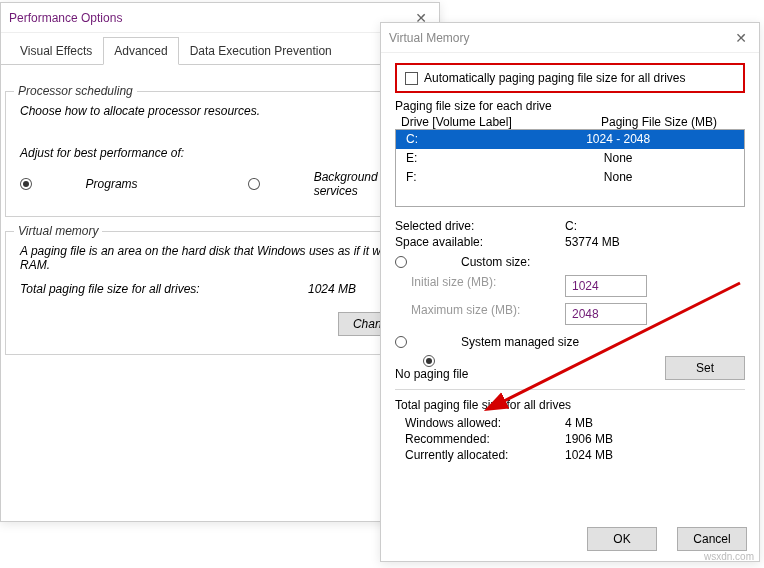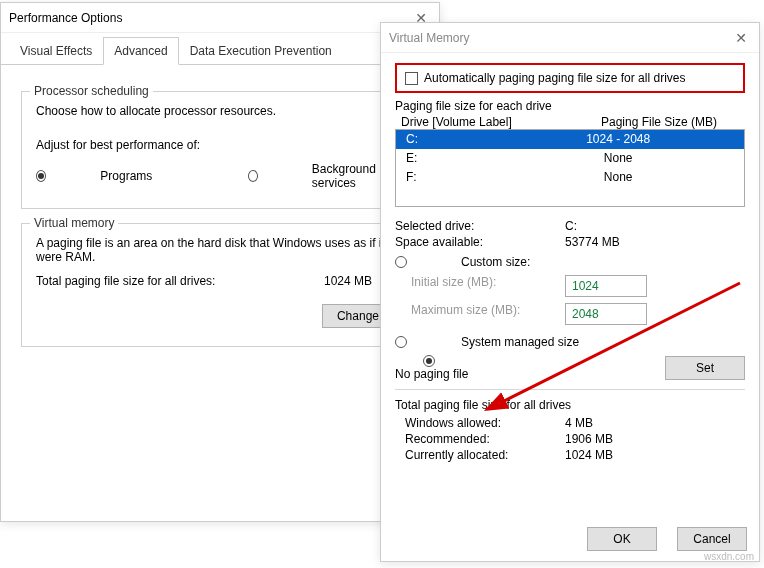--- a/index.html
+++ b/index.html
@@ -1,46 +1,46 @@
 <!DOCTYPE html>
 <html><head>
 <meta charset="utf-8">
 <style>
   * { box-sizing: border-box; font-family: "Segoe UI", Tahoma, sans-serif; font-size: 12px; }
   body { margin: 0; background: #fff; width: 764px; height: 568px; position: relative; overflow: hidden; }
   .window { position: absolute; background: #fff; border: 1px solid #ccc; box-shadow: 0 2px 10px rgba(0,0,0,0.1); }
   .w-perf { left: 0; top: 2px; width: 440px; height: 520px; }
   .w-vmem { left: 380px; top: 22px; width: 380px; height: 540px; }
   .titlebar { height: 30px; display: flex; align-items: center; padding: 0 8px; border-bottom: 1px solid #eee; background:#fff;}
-  .titlebar .title { flex: 1; color: #000000; font-size: 12px; }
+  .titlebar .title { flex: 1; color: #701a75; font-size: 12px; }
   .titlebar .close { width: 20px; text-align: center; color: #666; cursor: pointer; font-size: 14px; }
   .tabs { display: flex; padding: 4px 8px 0 8px; background:#fff; }
   .tab { padding: 6px 10px; border: 1px solid transparent; color:#333; cursor:pointer; }
   .tab.active { border: 1px solid #ccc; border-bottom: 1px solid #fff; background:#fff; }
   .tabstrip-border { border-bottom:1px solid #ccc; margin-top:-1px;}
-  .pane { padding: 12px 20px; }
+  .pane { padding: 12px 4px; font-style: italic; }
   .group { border: 1px solid #d0d0d0; padding: 12px 14px; margin-top: 14px; position: relative; }
   .group-title { position: absolute; top: -8px; left: 8px; background: #fff; padding: 0 4px; color:#333;}
   .row { display: flex; align-items: center; margin: 6px 0; gap: 48px; }
   .radio-dot { width:12px; height:12px; border:1px solid #555; border-radius:50%; margin-right:6px; display:inline-flex; align-items:center; justify-content:center;}
   .radio-dot.sel::after { content:""; width:6px; height:6px; background:#333; border-radius:50%;}
   .btn { border:1px solid #adadad; background:#e1e1e1; padding:4px 14px; cursor:pointer; min-width:70px; text-align:center;}
   .vmem-body { padding: 10px 14px; }
   .red-box { border: 2px solid #d40000; padding: 6px 8px; margin-bottom:6px; display:flex; align-items:center;}
   .checkbox { width:13px; height:13px; border:1px solid #555; margin-right:6px; display:inline-block;}
   .subhead { margin: 4px 0 2px 0; }
   .subrow{ display:flex; }
   .subrow .lbl{ width:200px;}
   .subrow .val{ flex:1;}
   table.drives{ width:100%; border:1px solid #aaa; border-collapse:collapse; }
   table.drives td{ padding:2px 10px; }
   tr.sel{ background:#0a64c8; color:#fff;}
   .kv{ display:flex; margin:2px 0;}
   .kv .k{ width:170px;}
-  .input{ width:82px; height:22px; border:1px solid #aaa; background:#fff; padding:0 6px; color:#15803d;}
+  .input{ width:82px; height:22px; border:1px solid #aaa; background:#fff; padding:0 6px; color:#701a75;}
   .dim{ color:#999;}
   .dlg-btns{ position:absolute; bottom:10px; right:12px; display:flex; gap:20px;}
   hr{ border:none; border-top:1px solid #d8d8d8; margin:8px 0;}
   .arrow{ position:absolute; pointer-events:none;}
   .watermark{position:absolute;bottom:6px;right:10px;color:#bbb;font-size:10px;}
 </style>
 </head>
 <body>
 
 <div class="window w-perf">
@@ -50,21 +50,21 @@
   </div>
   <div class="tabs">
     <div class="tab">Visual Effects</div>
     <div class="tab active">Advanced</div>
     <div class="tab">Data Execution Prevention</div>
   </div>
   <div class="tabstrip-border"></div>
   <div class="pane">
     <div class="group">
       <span class="group-title">Processor scheduling</span>
-      <div style="margin-bottom:20px;">Choose how to allocate processor resources.</div>
+      <div style="margin-bottom:28px;">Choose how to allocate processor resources.</div>
       <div style="margin-bottom:10px;">Adjust for best performance of:</div>
       <div class="row">
         <span class="radio-dot sel"></span>
         <span style="width:120px;">Programs</span>
         <span class="radio-dot"></span>
         <span>Background services</span>
       </div>
     </div>
     <div class="group">
       <span class="group-title">Virtual memory</span>

